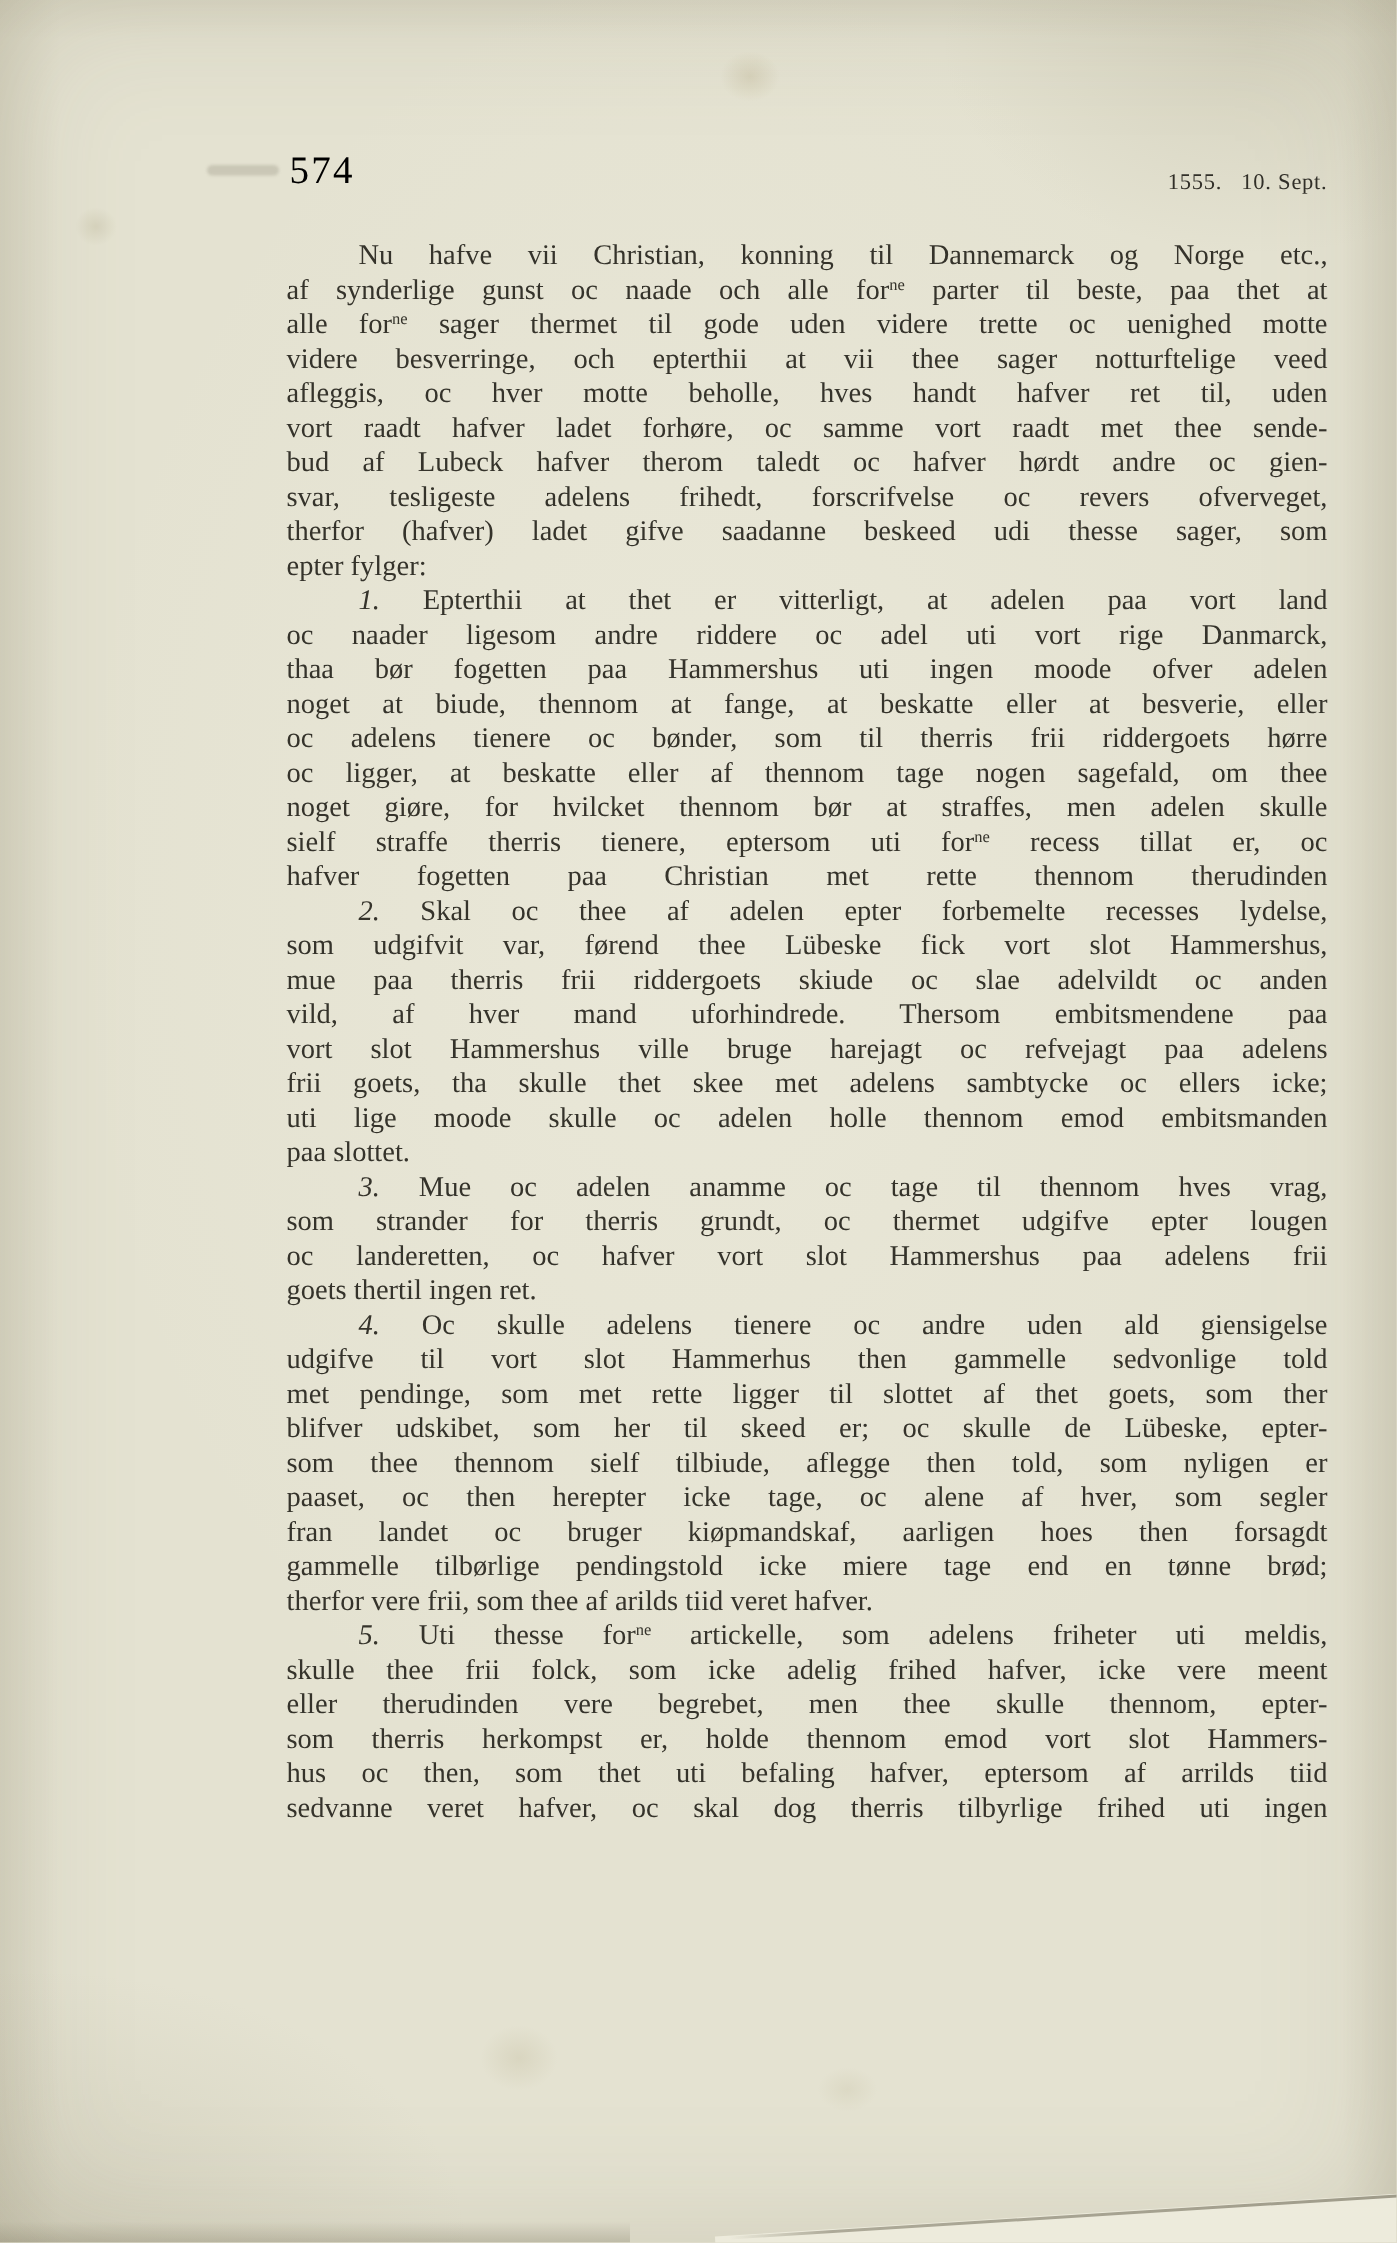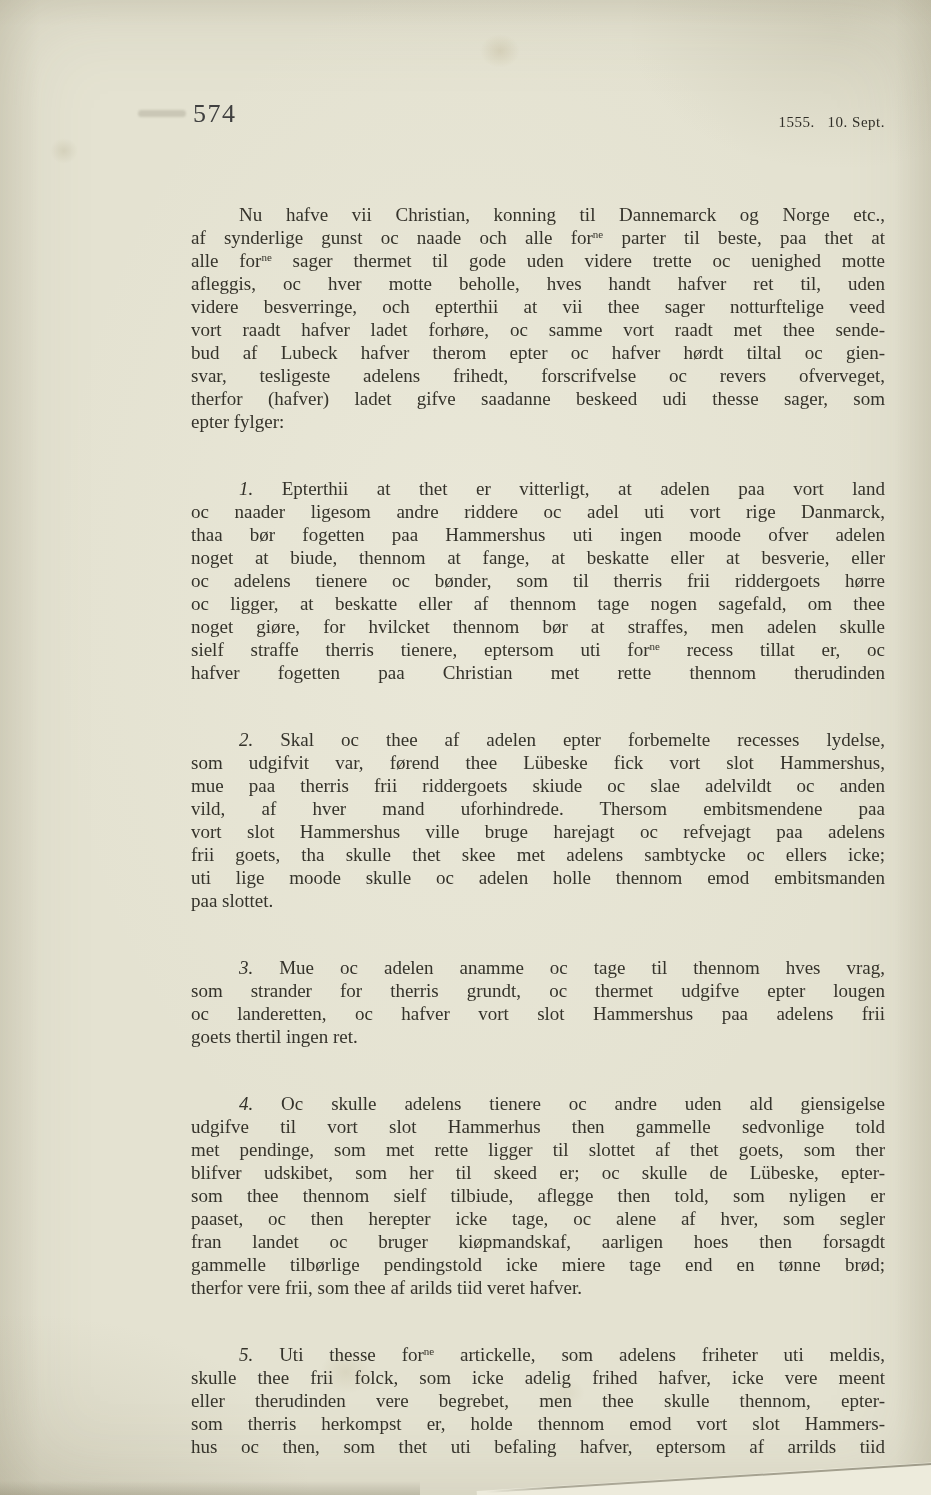--- a/index.html
+++ b/index.html
@@ -27,21 +27,21 @@
     inset: 0;
     box-shadow: inset 0 0 90px rgba(130,124,96,.22);
     pointer-events: none;
   }
   .page-number {
     position: absolute;
     left: 193px;
     top: 99px;
     font-size: 26px;
     letter-spacing: 1.5px;
-    color: #404040;
+    color: #000000;
   }
   .running-head {
     position: absolute;
     left: 191px;
     top: 114px;
     width: 694px;
     text-align: right;
     font-size: 15px;
     letter-spacing: .5px;
     white-space: pre;
@@ -56,21 +56,21 @@
     line-height: 23px;
     text-rendering: optimizeLegibility;
   }
   .line {
     text-align: justify;
     text-justify: inter-word;
     white-space: normal;
   }
   .line.just { text-align-last: justify; }
   .line.last { text-align: right; text-align-last: left; }
-  .line.indent { text-indent: 48px; margin-top: 44px; }
+  .line.indent { text-indent: 48px; }
   .line sup {
     font-size: 11px;
     line-height: 0;
     vertical-align: 6px;
     letter-spacing: 0;
   }
   .line i { font-style: italic; }
   .smear-574 {
     position: absolute;
     left: 138px;
@@ -128,24 +128,24 @@
 
 <div class="page-number">574</div>
 
 <div class="running-head">1555.   10. Sept.</div>
 
 <div class="doc-body" id="doc-body">
     <div>
       <div class="line just indent">Nu hafve vii Christian, konning til Dannemarck og Norge etc.,</div>
       <div class="line just">af synderlige gunst oc naade och alle for<sup>ne</sup> parter til beste, paa thet at</div>
       <div class="line just">alle for<sup>ne</sup> sager thermet til gode uden videre trette oc uenighed motte</div>
+      <div class="line just">videre besverringe, och epterthii at vii thee sager notturftelige veed</div>
       <div class="line just">afleggis, oc hver motte beholle, hves handt hafver ret til, uden</div>
-      <div class="line just">videre besverringe, och epterthii at vii thee sager notturftelige veed</div>
       <div class="line just">vort raadt hafver ladet forhøre, oc samme vort raadt met thee sende-</div>
-      <div class="line just">bud af Lubeck hafver therom epter oc hafver hørdt tiltal oc gien-</div>
+      <div class="line just">bud af Lubeck hafver therom taledt oc hafver hørdt andre oc gien-</div>
       <div class="line just">svar, tesligeste adelens frihedt, forscrifvelse oc revers ofverveget,</div>
       <div class="line just">therfor (hafver) ladet gifve saadanne beskeed udi thesse sager, som</div>
       <div class="line last">epter fylger:</div>
     </div>
     <div>
       <div class="line just indent"><i>1.</i>  Epterthii at thet er vitterligt, at adelen paa vort land</div>
       <div class="line just">oc naader ligesom andre riddere oc adel uti vort rige Danmarck,</div>
       <div class="line just">thaa bør fogetten paa Hammershus uti ingen moode ofver adelen</div>
       <div class="line just">noget at biude, thennom at fange, at beskatte eller at besverie, eller</div>
       <div class="line just">oc adelens tienere oc bønder, som til therris frii riddergoets hørre</div>
@@ -180,18 +180,19 @@
       <div class="line just">fran landet oc bruger kiøpmandskaf, aarligen hoes then forsagdt</div>
       <div class="line just">gammelle tilbørlige pendingstold icke miere tage end en tønne brød;</div>
       <div class="line last">therfor vere frii, som thee af arilds tiid veret hafver.</div>
     </div>
     <div>
       <div class="line just indent"><i>5.</i>  Uti thesse for<sup>ne</sup> artickelle, som adelens friheter uti meldis,</div>
       <div class="line just">skulle thee frii folck, som icke adelig frihed hafver, icke vere meent</div>
       <div class="line just">eller therudinden vere begrebet, men thee skulle thennom, epter-</div>
       <div class="line just">som therris herkompst er, holde thennom emod vort slot Hammers-</div>
       <div class="line just">hus oc then, som thet uti befaling hafver, eptersom af arrilds tiid</div>
+      <div class="line just">sedvanne veret hafver, oc skal dog therris tilbyrlige frihed uti ingen</div>
     </div>
   </div>
 
 <div class="curl-light"></div>
 <div class="curl-line"></div>
 <div class="bottom-shadow"></div>
 
 </body></html>

